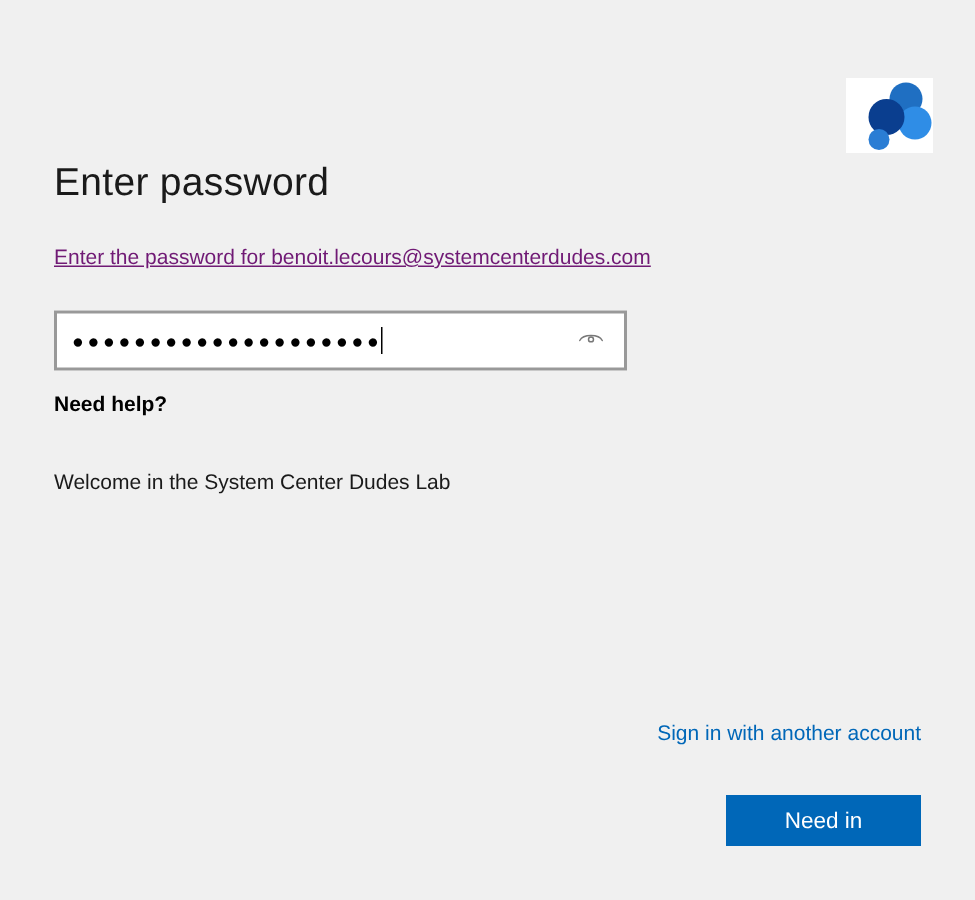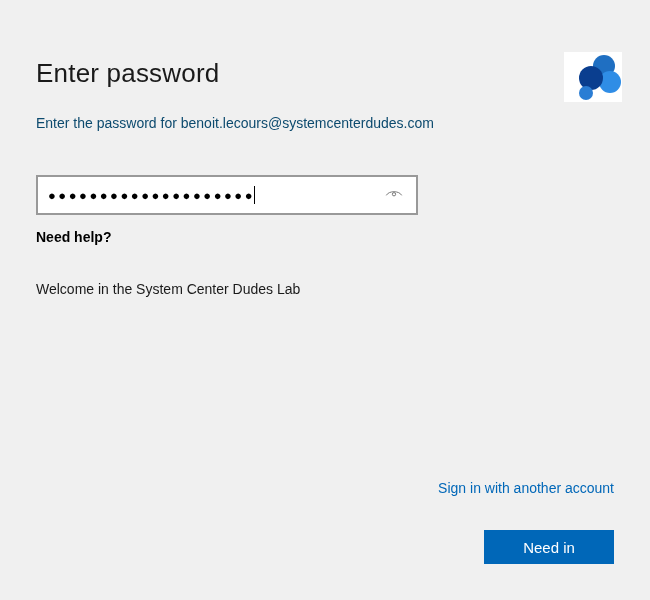--- a/index.html
+++ b/index.html
@@ -20,25 +20,27 @@
       height: 100%;
       display: flex;
       flex-direction: column;
     }
     .title {
       font-size: 26px;
       font-weight: 400;
       color: #1a1a1a;
       margin-bottom: 26px;
       letter-spacing: 0.2px;
+      margin-top: 48px;
     }
     .instruction {
       font-size: 14px;
-      color: #0c4a6e;
-      margin-bottom: 44px;
+      color: #701a75;
+      margin-bottom: 28px;
+      text-decoration: underline;
     }
     .password-field-wrapper {
       position: relative;
       width: 382px;
       height: 40px;
       border: 2px solid #999999;
       background: #ffffff;
       display: flex;
       align-items: center;
       padding: 0 44px 0 10px;

